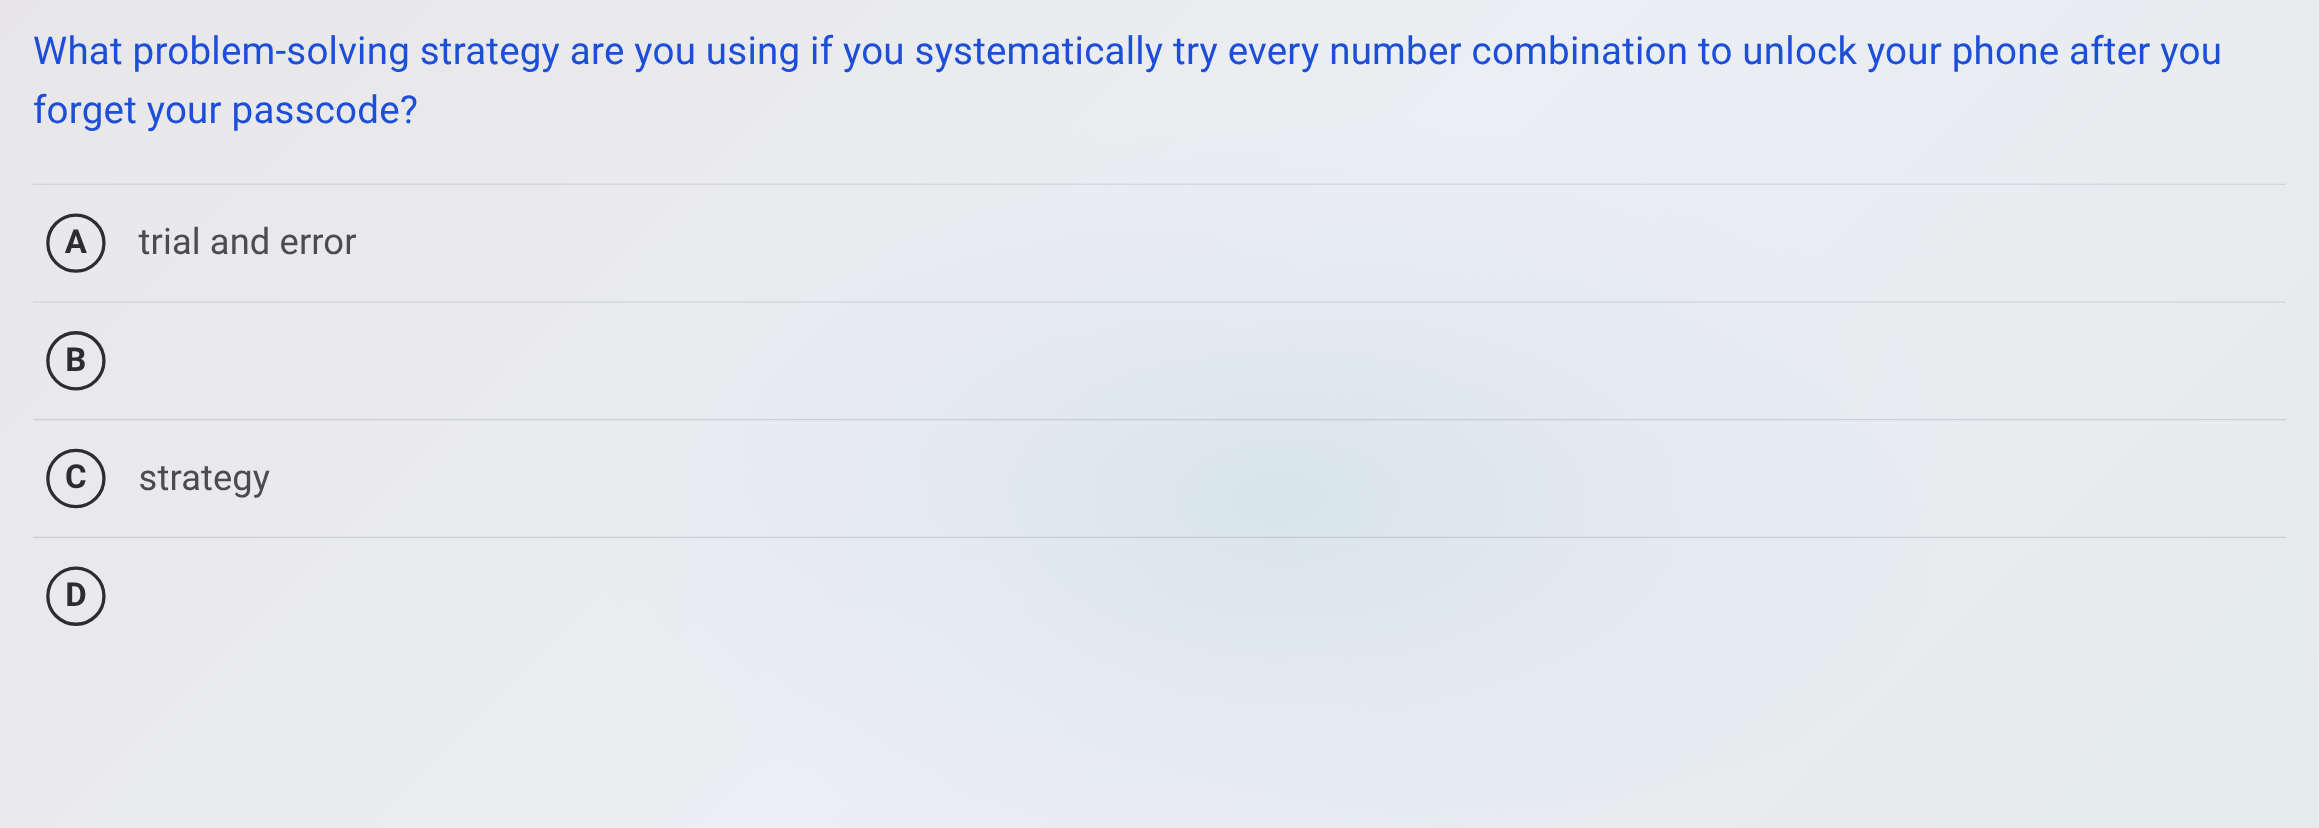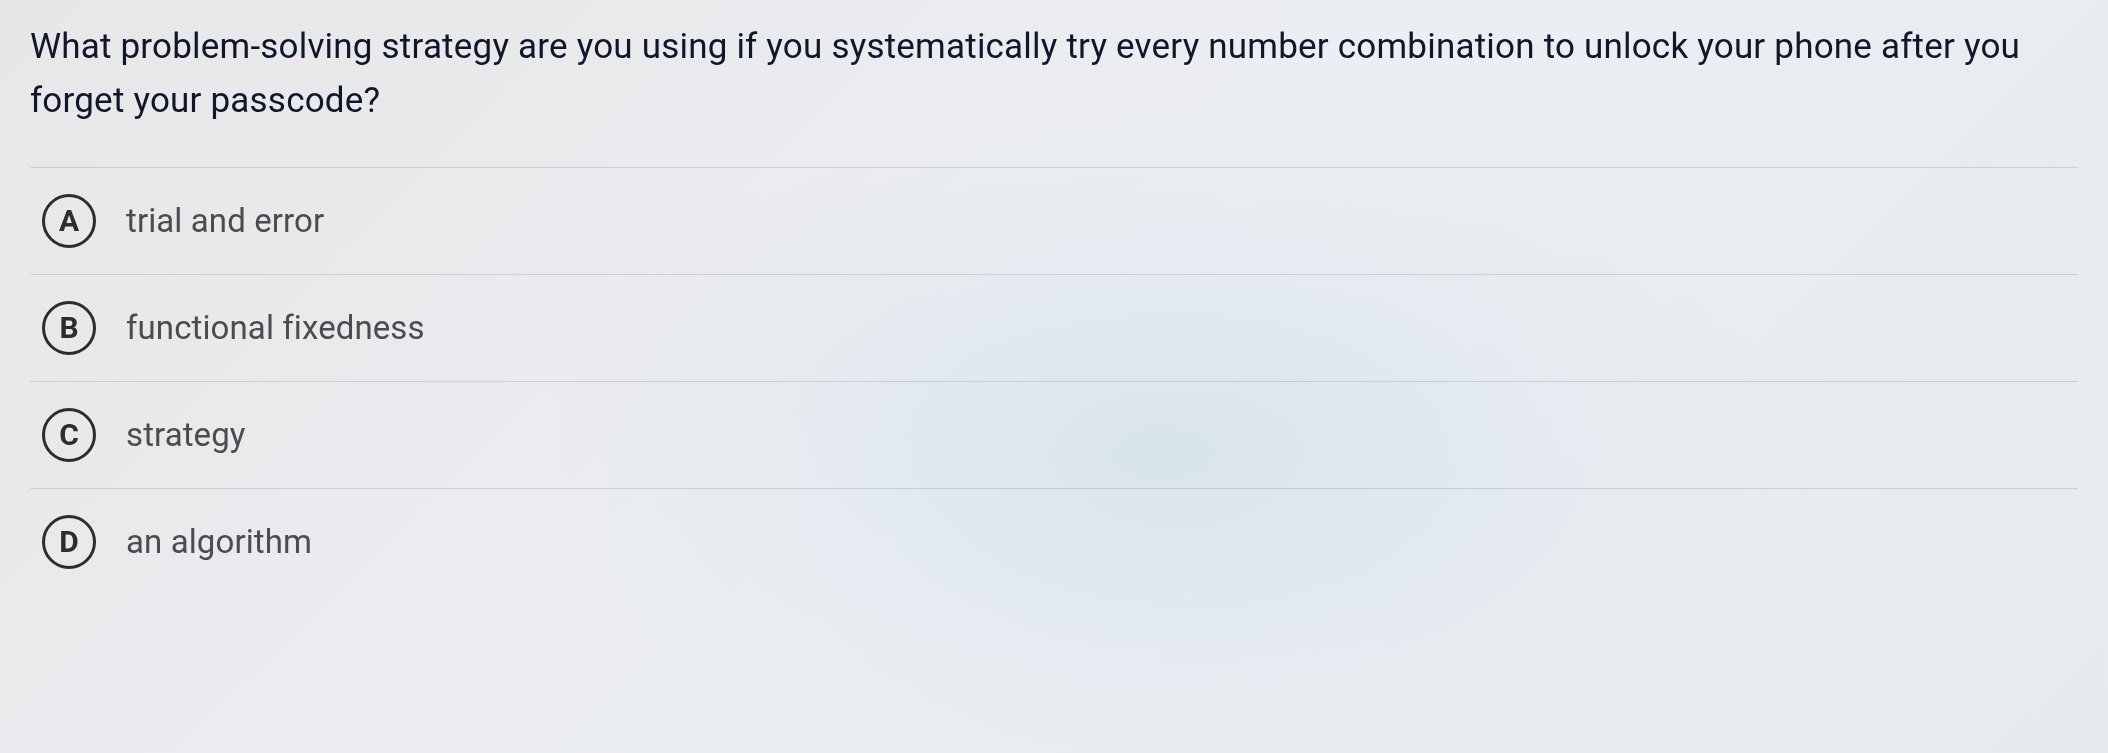--- a/index.html
+++ b/index.html
@@ -25,21 +25,21 @@
       pointer-events: none;
     }
     .question-block {
       position: relative;
       z-index: 1;
     }
     .question-text {
       font-size: 35px;
       font-weight: 400;
       line-height: 1.55;
-      color: #0f172a;
+      color: #1d4ed8;
       margin-bottom: 38px;
       letter-spacing: 0.2px;
     }
     .options-list {
       display: flex;
       flex-direction: column;
     }
     .option-row {
       display: flex;
       align-items: center;
@@ -77,24 +77,22 @@
 <div class="question-block">
   <div class="question-text">What problem-solving strategy are you using if you systematically try every number combination to unlock your phone after you forget your passcode?</div>
 
   <div class="options-list">
     <div class="option-row">
       <div class="option-letter">A</div>
       <div class="option-text">trial and error</div>
     </div>
     <div class="option-row">
       <div class="option-letter">B</div>
-      <div class="option-text">functional fixedness</div>
     </div>
     <div class="option-row">
       <div class="option-letter">C</div>
       <div class="option-text">strategy</div>
     </div>
     <div class="option-row">
       <div class="option-letter">D</div>
-      <div class="option-text">an algorithm</div>
     </div>
   </div>
 </div>
 
 </body></html>

